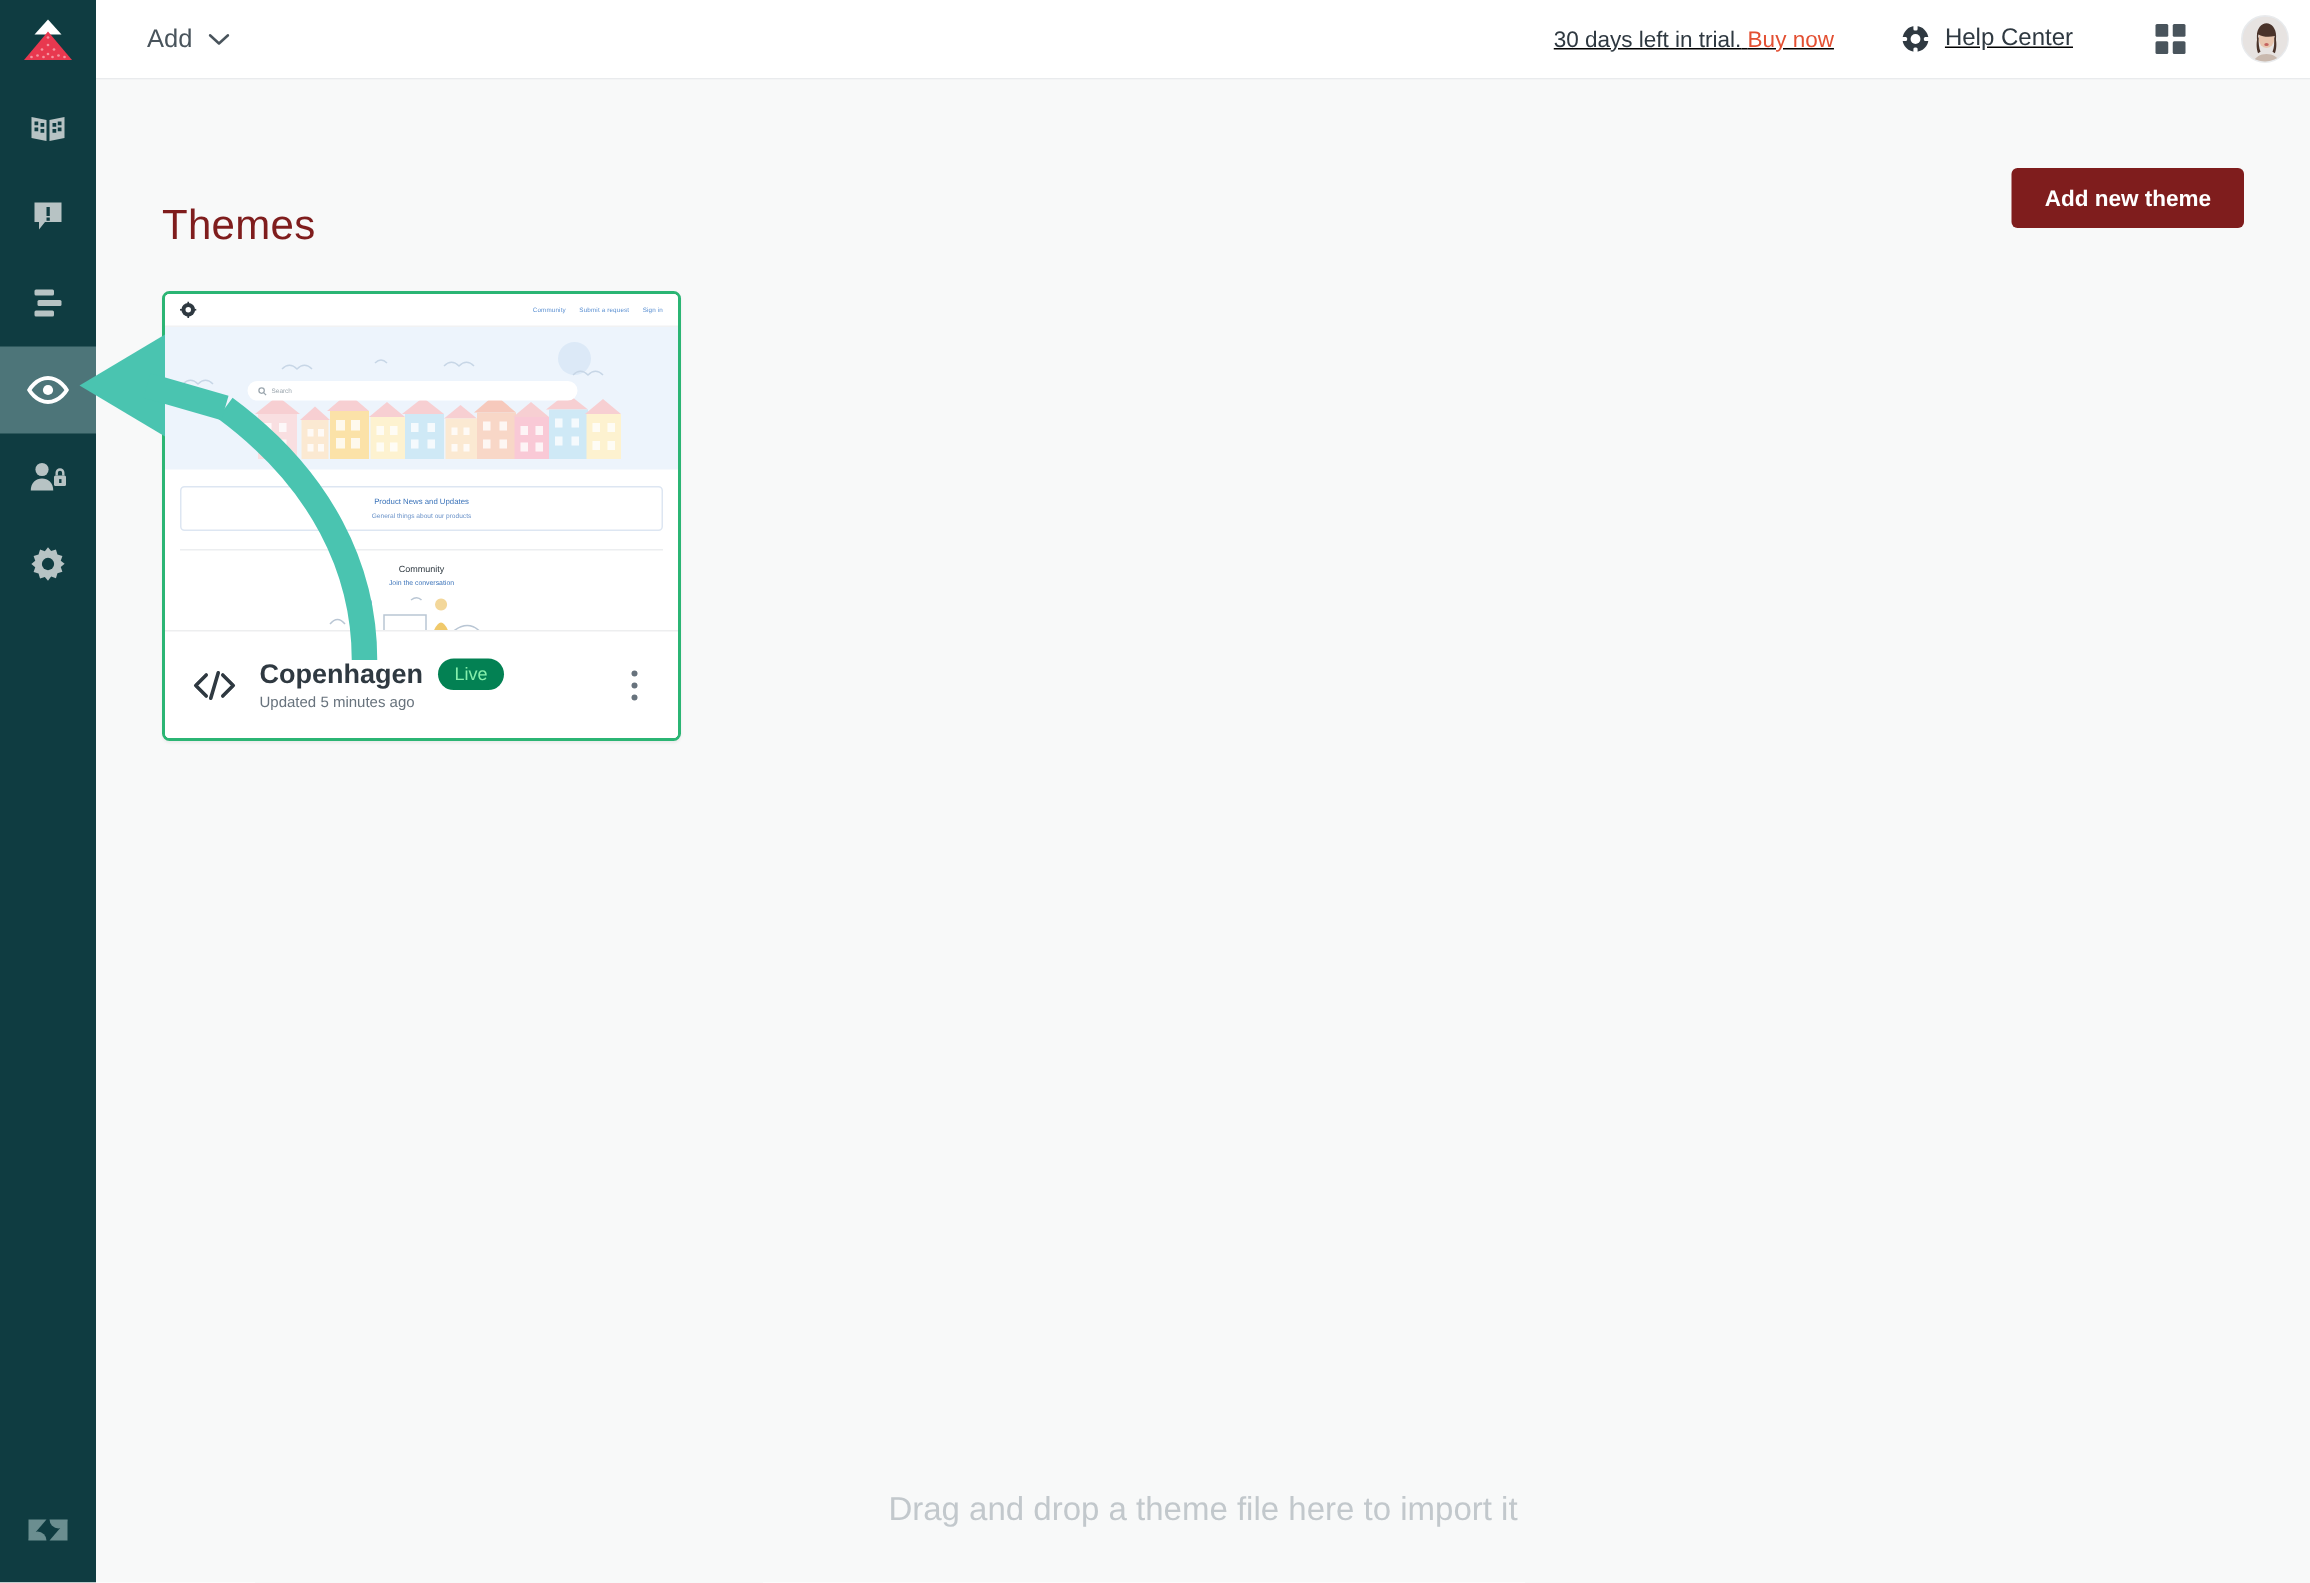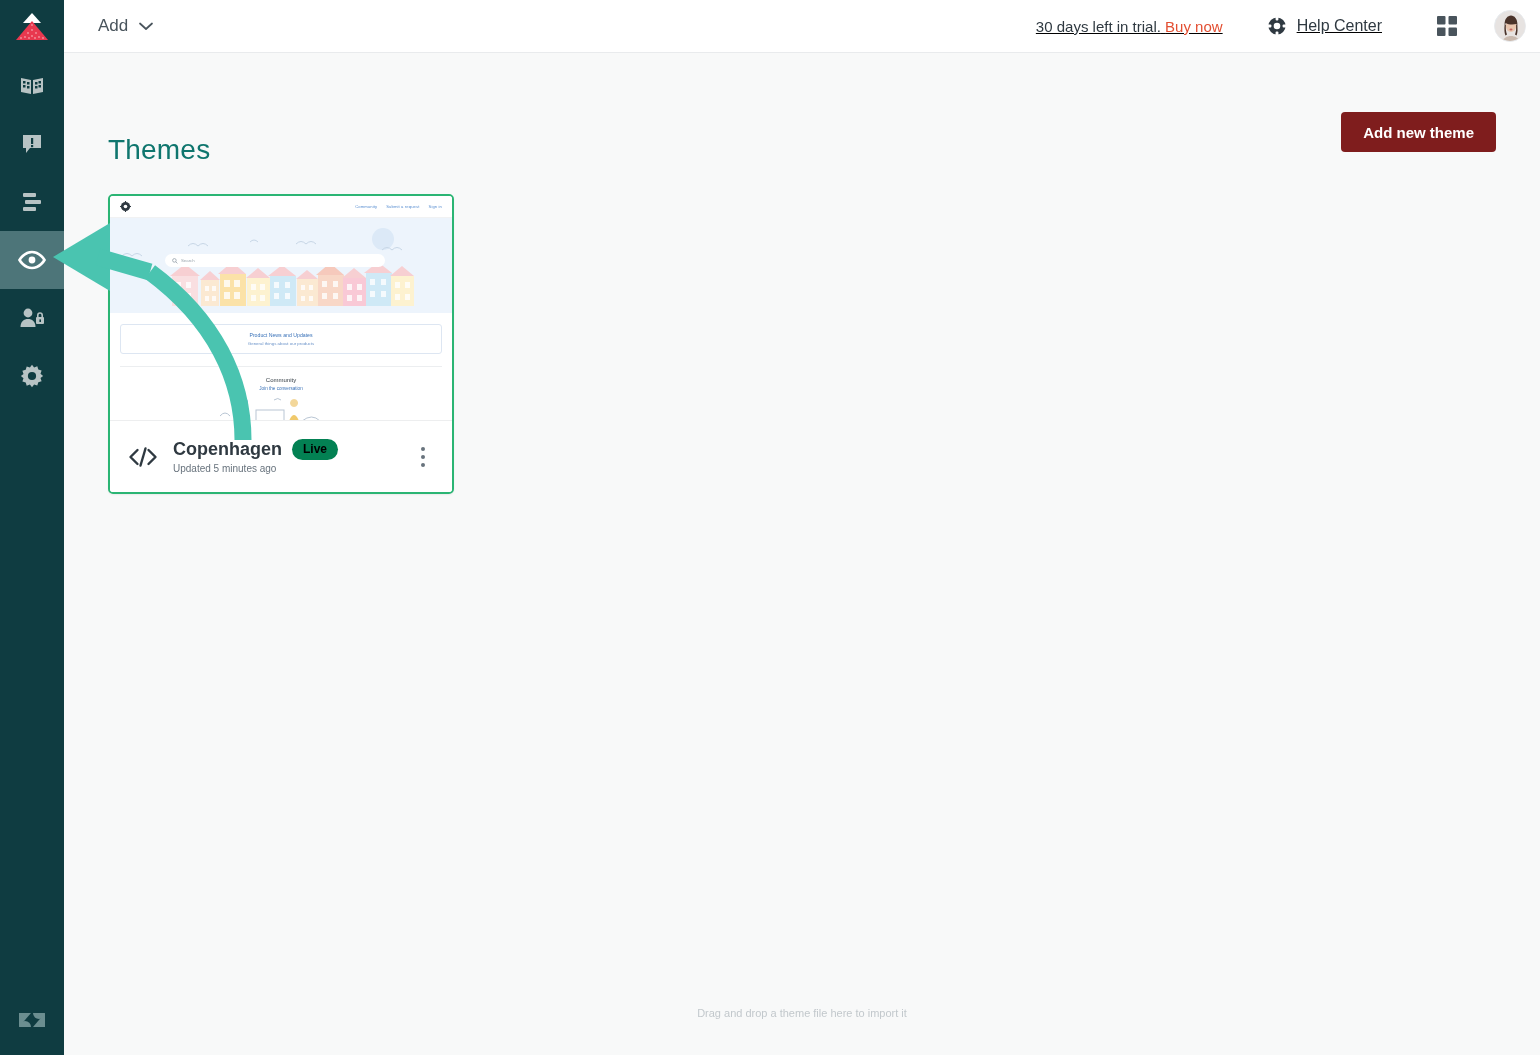--- a/index.html
+++ b/index.html
@@ -66,21 +66,21 @@
     background: #e3e5e8; cursor: pointer; position: relative;
     border: 1px solid #e9ebed;
   }
 
   .content { flex: 1 1 auto; position: relative; padding: 0 44px; }
 
   .page-head {
     display: flex; align-items: center; justify-content: space-between;
     padding-top: 45px; padding-bottom: 0;
   }
-  .page-title { font-size: 28px; font-weight: 400; color: #0f766e; letter-spacing: .2px; margin-top: 36px; }
+  .page-title { font-size: 28px; font-weight: 400; color: #7f1d1d; letter-spacing: .2px; margin-top: 36px; }
   .btn-primary {
     background: #7f1d1d; color: #fff; border: none; border-radius: 4px;
     font-size: 15px; font-weight: 700; font-family: inherit;
     padding: 0 22px; height: 40px; cursor: pointer;
   }
 
   
   .cards { margin-top: 28px; display: flex; flex-wrap: wrap; gap: 24px; }
   .theme-card {
     width: 346px; border: 2px solid #2bb574; border-radius: 5px;
@@ -122,33 +122,33 @@
   .card-foot {
     height: 72px; border-top: 1px solid #edeeef;
     display: flex; align-items: center; padding: 0 16px 0 18px; gap: 15px;
     background: #fff;
   }
   .code-icon { color: #2f3941; flex: 0 0 auto; }
   .foot-text { display: flex; flex-direction: column; gap: 3px; min-width: 0; }
   .theme-row { display: flex; align-items: center; gap: 10px; }
   .theme-name { font-size: 18px; font-weight: 700; color: #2f3941; }
   .badge {
-    background: #038153; color: #000000; font-size: 12px; font-weight: 700;
+    background: #038153; color: #86efac; font-size: 12px; font-weight: 400;
     border-radius: 11px; padding: 3px 11px; line-height: 1.2;
   }
   .theme-sub { font-size: 10px; color: #68737d; }
   .kebab {
     margin-left: auto; width: 26px; height: 30px; display:flex; flex-direction:column;
     align-items:center; justify-content:center; gap:4px; cursor: pointer;
   }
   .kebab i { width: 4px; height: 4px; border-radius: 50%; background: #68737d; display:block; }
 
   .dropzone {
     position: absolute; left: 0; right: 0; bottom: 36px;
-    text-align: center; font-size: 11px; color: #c2c8cc;
+    text-align: center; font-size: 22px; color: #c2c8cc;
   }
 
   
   .annotation {
     position: absolute; left: 0; top: 0; width: 1540px; height: 1055px;
     pointer-events: none; z-index: 9;
   }
 </style>
 </head>
 <body>

